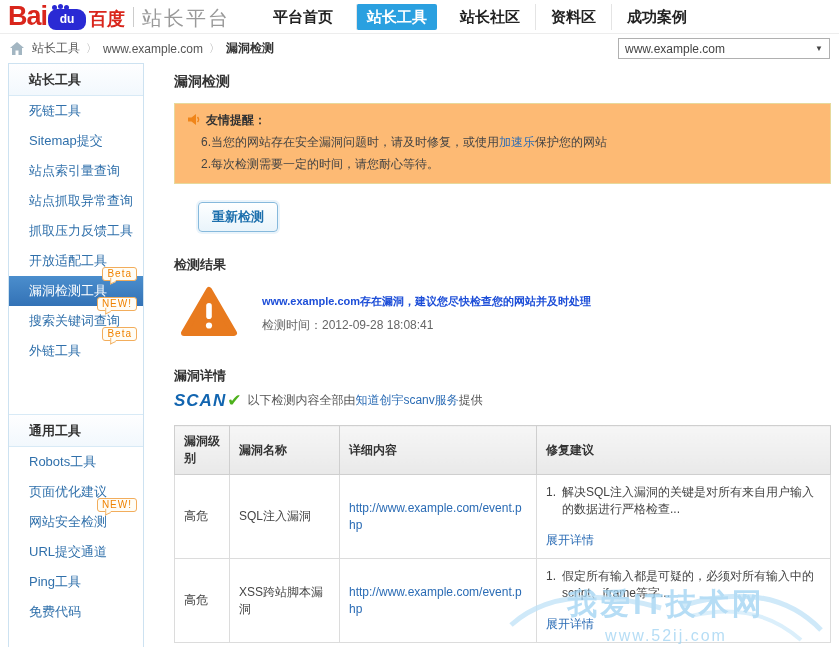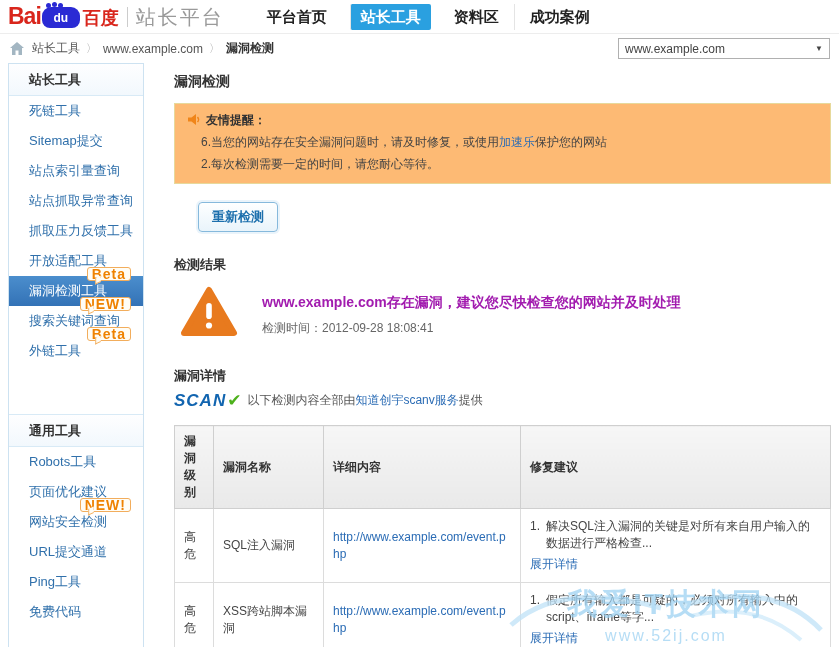--- a/index.html
+++ b/index.html
@@ -4,21 +4,21 @@
 <style>
   * { box-sizing: border-box; margin: 0; padding: 0; }
   html,body { width: 839px; height: 647px; overflow: hidden; background: #fff;
     font-family: "Liberation Sans", "DejaVu Sans", sans-serif; font-size: 12px; color: #333; }
   body { position: relative; }
 
   
   .top-header { display: flex; align-items: center; height: 34px; padding-left: 8px;
     border-bottom: 1px solid #ededed; background: #fff; }
   .logo { display: flex; align-items: baseline; cursor: pointer; }
-  .logo .bai { color: #d9261c; font-weight: bold; font-size: 23px; letter-spacing: -1px; }
+  .logo .bai { color: #d9261c; font-weight: bold; font-size: 27px; letter-spacing: -1px; }
   .logo .paw { display: inline-flex; align-items: center; justify-content: center;
     width: 38px; height: 21px; background: #2a2ad4; border-radius: 9px 9px 8px 8px;
     color: #fff; font-weight: bold; font-size: 12px; margin: 0 1px; position: relative; top: -2px; }
   .logo .paw::before { content: ""; position: absolute; top: -4px; left: 4px; width: 5px; height: 5px;
     border-radius: 50%; background: #2a2ad4; box-shadow: 6px -1px 0 #2a2ad4, 12px 0 0 #2a2ad4; }
   .logo .cn { color: #d9261c; font-weight: bold; font-size: 18px; margin-left: 2px; }
   .logo .divider { width: 1px; height: 20px; background: #ccc; margin: 0 8px; align-self: center; }
   .logo .suffix { color: #9a9a9a; font-size: 20px; letter-spacing: 2px; }
 
   .main-nav { display: flex; align-items: center; margin-left: 28px; height: 100%; }
@@ -41,21 +41,21 @@
   
   .page-body { display: flex; align-items: flex-start; }
 
   
   .sidebar { width: 140px; margin-left: 8px; border: 1px solid #cde2f1; border-top: 1px solid #cde2f1; }
   .side-header { font-size: 13px; font-weight: bold; color: #333; padding: 7px 0 6px 20px;
     background: linear-gradient(#fefeff, #f2f8fd); border-bottom: 1px solid #d8eaf6; }
   .side-header + .side-header, .side-item + .side-header { border-top: 1px solid #d8eaf6; margin-top: 48px; }
   .side-item { position: relative; font-size: 13px; color: #3070ab; padding: 6px 0 6px 20px; cursor: pointer; }
   .side-item.active { background: linear-gradient(#4b8ecd, #3372b6); color: #fff; }
-  .bubble { position: absolute; right: 12px; top: -9px; z-index: 3; font-size: 14px; font-weight: bold;
+  .bubble { position: absolute; right: 6px; top: -9px; z-index: 3; font-size: 10px; font-weight: normal;
     color: #ef8200; background: #fffdf6; border: 1px solid #f2ad5c; border-radius: 3px;
     padding: 1px 4px 1px; letter-spacing: 1px; line-height: 10px; }
   .bubble::after { content: ""; position: absolute; left: 7px; bottom: -3px; width: 5px; height: 5px;
     background: #fffdf6; border-left: 1px solid #f2ad5c; border-bottom: 1px solid #f2ad5c;
     transform: rotate(-25deg) skewX(-25deg); }
 
   
   .main { flex: 1; padding: 10px 8px 0 30px; position: relative; }
   .page-title { font-size: 14px; font-weight: bold; color: #333; }
   .intro { margin-top: 12px; color: #444; line-height: 18px; }
@@ -67,40 +67,40 @@
 
   .recheck-btn { display: inline-block; margin-top: 18px; padding: 5px 13px; font-size: 13px;
     font-weight: bold; color: #1c6fad; background: linear-gradient(#feffff, #e9f4fb);
     border: 1px solid #86b9dc; border-radius: 4px; box-shadow: 0 0 0 2px #eaf4fb; cursor: pointer; margin-left: 24px; }
 
   .section-title { font-size: 13px; font-weight: bold; color: #333; }
   .result-section { margin-top: 24px; }
   .result-row { display: flex; margin-top: 12px; }
   .warn-icon { flex: 0 0 auto; margin-left: 6px; }
   .result-text { margin-left: 24px; padding-top: 8px; }
-  .result-msg { font-size: 14px; font-weight: bold; color: #a21caf; }
+  .result-msg { font-size: 11px; font-weight: bold; color: #1d4ed8; }
   .result-time { margin-top: 8px; color: #666; }
 
   .detail-section { margin-top: 26px; }
   .scanv-row { display: flex; align-items: center; margin-top: 5px; }
   .scanv-logo { font-size: 17px; font-weight: bold; font-style: italic; color: #1265b0; letter-spacing: 1px; }
   .scanv-check { color: #4db11c; font-size: 17px; font-weight: bold; margin: 0 6px 0 1px; }
   .provider { color: #555; }
 
   
   table.vuln { margin-top: 14px; width: 657px; border-collapse: collapse; }
   .vuln th { background: linear-gradient(#f6f6f6, #e9e9e9); border: 1px solid #cfcfcf;
     font-size: 12px; color: #333; text-align: left; padding: 7px 9px; font-weight: bold; }
   .vuln td { border: 1px solid #dcdcdc; padding: 9px; color: #444; vertical-align: middle; line-height: 17px; }
   .vuln td.url a, .vuln td.url { color: #2b6cb5; word-break: break-all; }
-  .col-level { width: 39px; } .col-name { width: 110px; } .col-url { width: 197px; }
+  .col-level { width: 55px; } .col-name { width: 110px; } .col-url { width: 197px; }
   .advice-line { display: flex; }
   .advice-num { width: 16px; flex: 0 0 auto; }
   .advice-text { flex: 1; }
-  .expand { display: inline-block; margin-top: 4px; color: #2b6cb5; cursor: pointer; }
+  .expand { display: inline-block; margin-top: 14px; color: #2b6cb5; cursor: pointer; }
 
   
   .watermark { position: absolute; right: 8px; bottom: 2px; width: 330px; text-align: center;
     pointer-events: none; color: #9ed2f2; opacity: .75; }
   .watermark .wm1 { font-size: 30px; font-weight: bold; letter-spacing: 3px; }
   .watermark .wm2 { font-size: 16px; letter-spacing: 2px; margin-top: 2px; }
   .watermark svg { position: absolute; left: 0; top: -14px; z-index: -1; }
 </style>
 </head>
 <body>
@@ -109,20 +109,21 @@
   <div class="logo">
     <span class="bai">Bai</span>
     <span class="paw">du</span>
     <span class="cn">百度</span>
     <span class="divider"></span>
     <span class="suffix">站长平台</span>
   </div>
   <div class="main-nav">
     <div class="nav-item">平台首页</div>
     <div class="nav-item active">站长工具</div>
+    <div class="nav-item">站长社区</div>
     <div class="nav-item">资料区</div>
     <div class="nav-item">成功案例</div>
   </div>
 </div>
 
 <div class="crumb-row">
   <span class="home">
     <svg width="14" height="13" viewBox="0 0 14 13">
         <path d="M7 0 L14 6 H12 V13 H8.5 V8.5 H5.5 V13 H2 V6 H0 Z" fill="#a3b6c2"></path>
       </svg>

